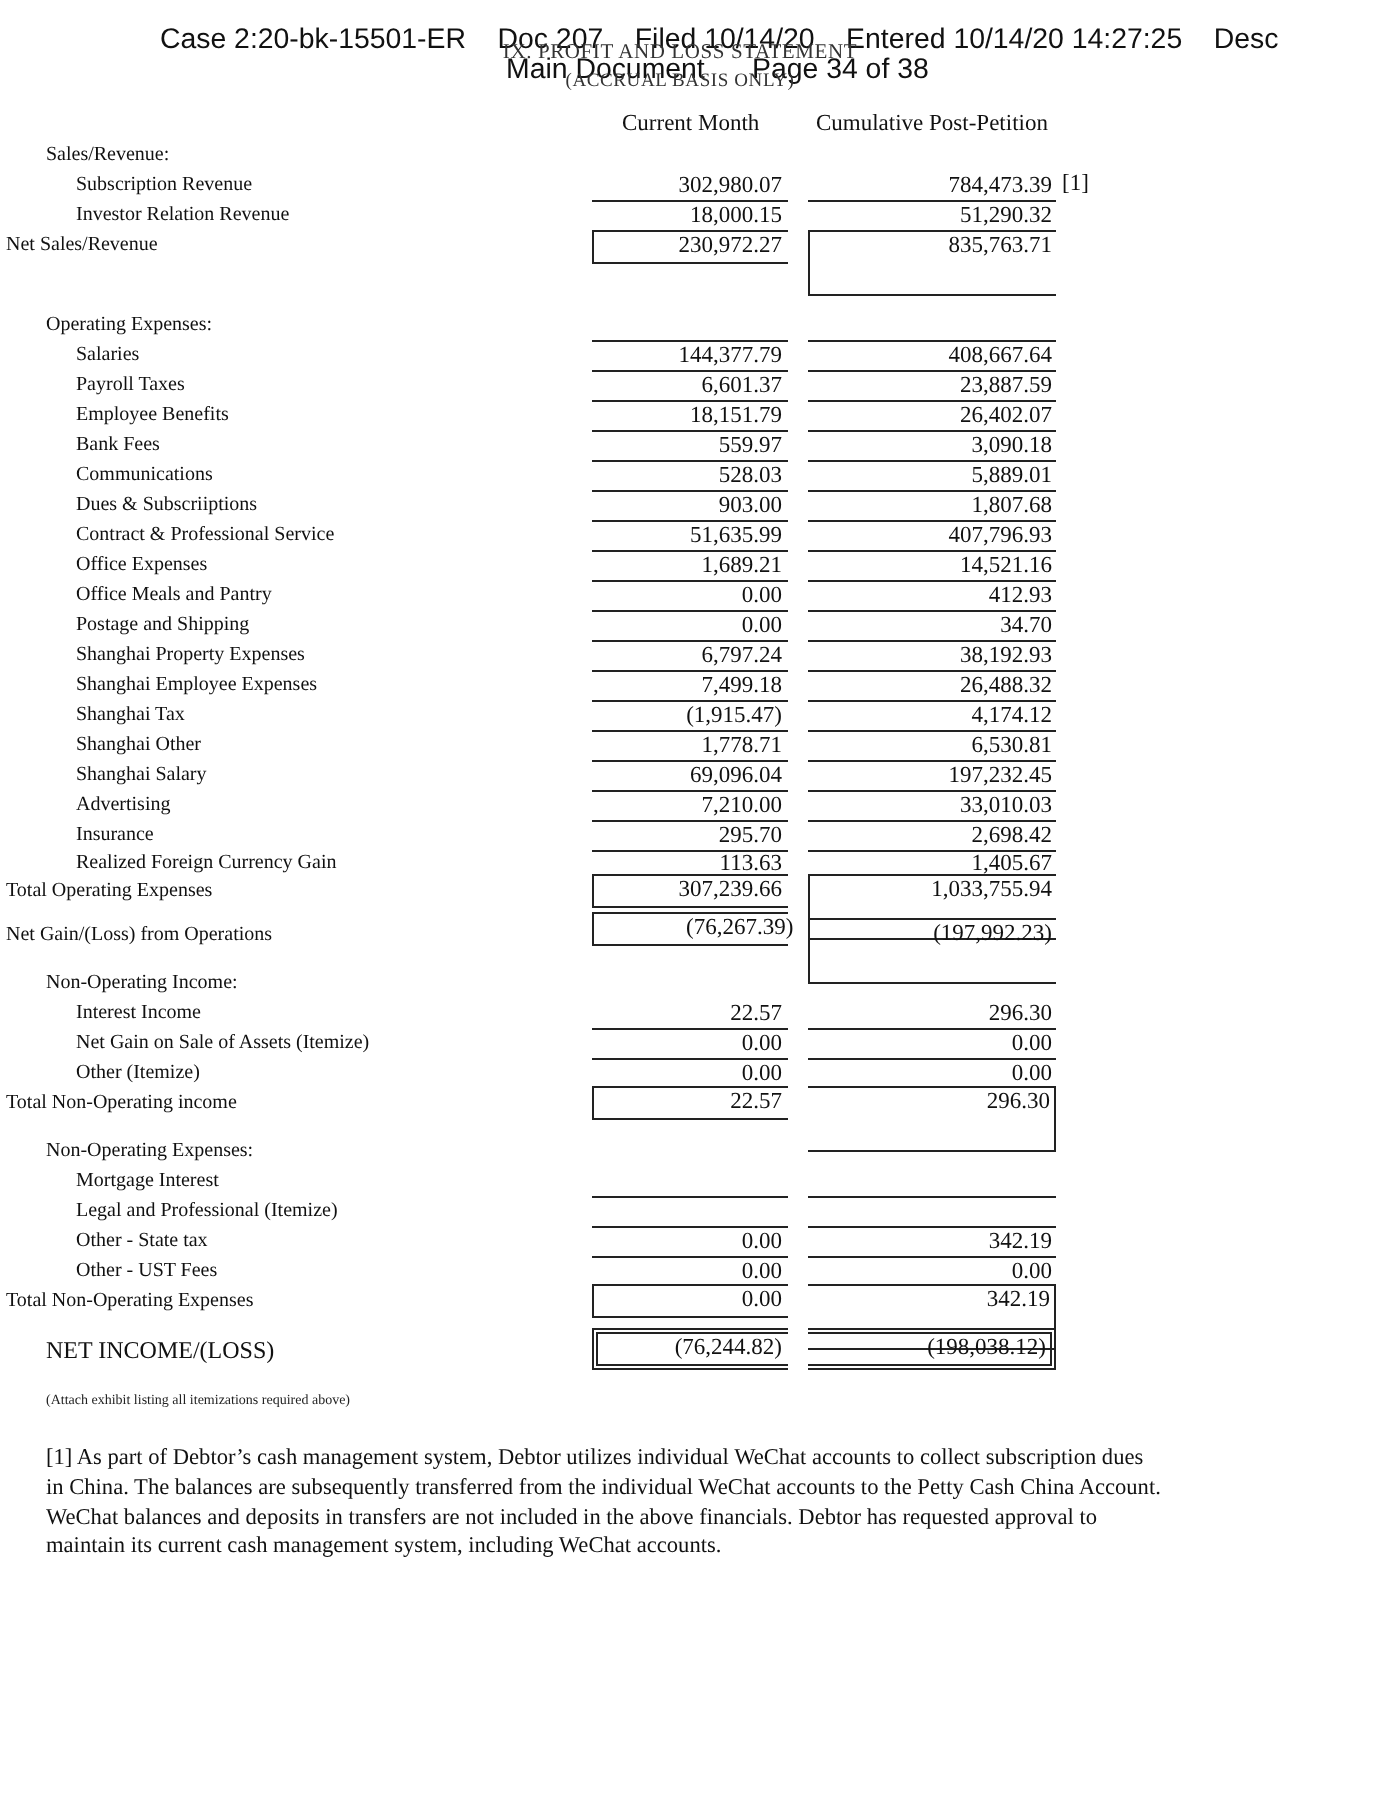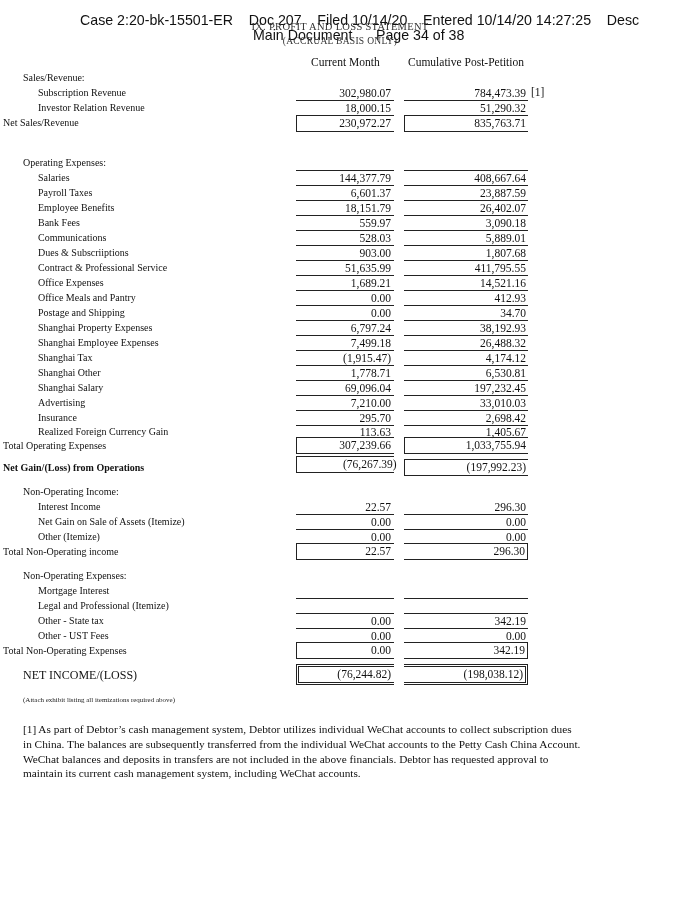--- a/index.html
+++ b/index.html
@@ -20,21 +20,21 @@
   .lbl { position: absolute; font-size: 10px; white-space: nowrap; line-height: 14px; }
   .lbl.sec { left: 23px; }
   .lbl.item { left: 38px; }
   .lbl.tot { text-align: left; width: 290px; left: 3px; }
 
   .cell { position: absolute; font-size: 11.5px; line-height: 14px; text-align: right; box-sizing: border-box; height: 15px; }
   .c1 { left: 296px; width: 98px; padding-right: 3px; }
   .c2 { left: 404px; width: 124px; padding-right: 2px; }
   .ul { border-bottom: 1.5px solid #222; }
   .box1 { border-top: 1.5px solid #222; border-bottom: 1.5px solid #222; border-left: 1.5px solid #222; height: 17px; line-height: 15px; }
-  .box2 { border-top: 1.5px solid #222; border-bottom: 1.5px solid #222; height: 17px; line-height: 15px; }
+  .box2 { border-top: 1.5px solid #222; border-bottom: 1.5px solid #222; height: 33px; line-height: 15px; }
   .box2.rb { border-right: 1.5px solid #222; }
   .dbl1 { border-top: 3.5px double #222; border-bottom: 3.5px double #222; border-left: 3.5px double #222; height: 21px; line-height: 14px; }
   .dbl2 { border-top: 3.5px double #222; border-bottom: 3.5px double #222; border-right: 3.5px double #222; height: 21px; line-height: 14px; }
 
   .fnref { position: absolute; left: 531px; top: 86px; font-size: 11.5px; }
   .small { position: absolute; left: 23px; top: 696px; font-size: 7px; color: #222; }
   .note { position: absolute; left: 23px; top: 722px; width: 560px; font-size: 11.3px; line-height: 14.8px; color: #111; }
 </style>
 </head>
 <body>
@@ -89,21 +89,21 @@
 <div class="lbl item serif" style="top:231px;">Communications</div>
 <div class="cell c1 ul serif" style="top:231px;">528.03</div>
 <div class="cell c2 ul serif" style="top:231px;">5,889.01</div>
 
 <div class="lbl item serif" style="top:246px;">Dues &amp; Subscriiptions</div>
 <div class="cell c1 ul serif" style="top:246px;">903.00</div>
 <div class="cell c2 ul serif" style="top:246px;">1,807.68</div>
 
 <div class="lbl item serif" style="top:261px;">Contract &amp; Professional Service</div>
 <div class="cell c1 ul serif" style="top:261px;">51,635.99</div>
-<div class="cell c2 ul serif" style="top:261px;">411,795.55</div>
+<div class="cell c2 ul serif" style="top:261px;">407,796.93</div>
 
 <div class="lbl item serif" style="top:276px;">Office Expenses</div>
 <div class="cell c1 ul serif" style="top:276px;">1,689.21</div>
 <div class="cell c2 ul serif" style="top:276px;">14,521.16</div>
 
 <div class="lbl item serif" style="top:291px;">Office Meals and Pantry</div>
 <div class="cell c1 ul serif" style="top:291px;">0.00</div>
 <div class="cell c2 ul serif" style="top:291px;">412.93</div>
 
 <div class="lbl item serif" style="top:306px;">Postage and Shipping</div>
@@ -139,21 +139,21 @@
 <div class="cell c2 ul serif" style="top:411px;">2,698.42</div>
 
 <div class="lbl item serif" style="top:425px;">Realized Foreign Currency Gain</div>
 <div class="cell c1 serif" style="top:425px;">113.63</div>
 <div class="cell c2 serif" style="top:425px;">1,405.67</div>
 
 <div class="lbl tot serif" style="top:439px;">Total Operating Expenses</div>
 <div class="cell c1 box1 serif" style="top:437px;">307,239.66</div>
 <div class="cell c2 box2 serif" style="top:437px;border-left:1.5px solid #222;">1,033,755.94</div>
 
-<div class="lbl tot serif" style="top:461px;font-weight:bold;">Net Gain/(Loss) from Operations</div>
+<div class="lbl tot serif" style="top:461px;">Net Gain/(Loss) from Operations</div>
 <div class="cell c1 box1 serif" style="top:456px;padding-left:46px;">(76,267.39)</div>
 <div class="cell c2 box2 serif" style="top:459px;border-left:1.5px solid #222;">(197,992.23)</div>
 
 <div class="lbl sec serif" style="top:485px;text-align:center;">Non-Operating Income:</div>
 
 <div class="lbl item serif" style="top:500px;">Interest Income</div>
 <div class="cell c1 ul serif" style="top:500px;">22.57</div>
 <div class="cell c2 ul serif" style="top:500px;">296.30</div>
 
 <div class="lbl item serif" style="top:515px;">Net Gain on Sale of Assets (Itemize)</div>

